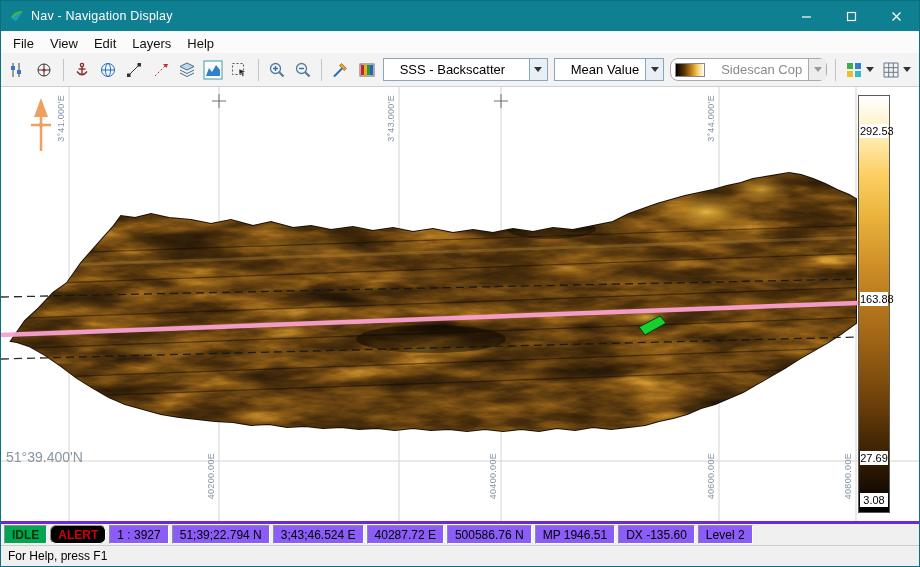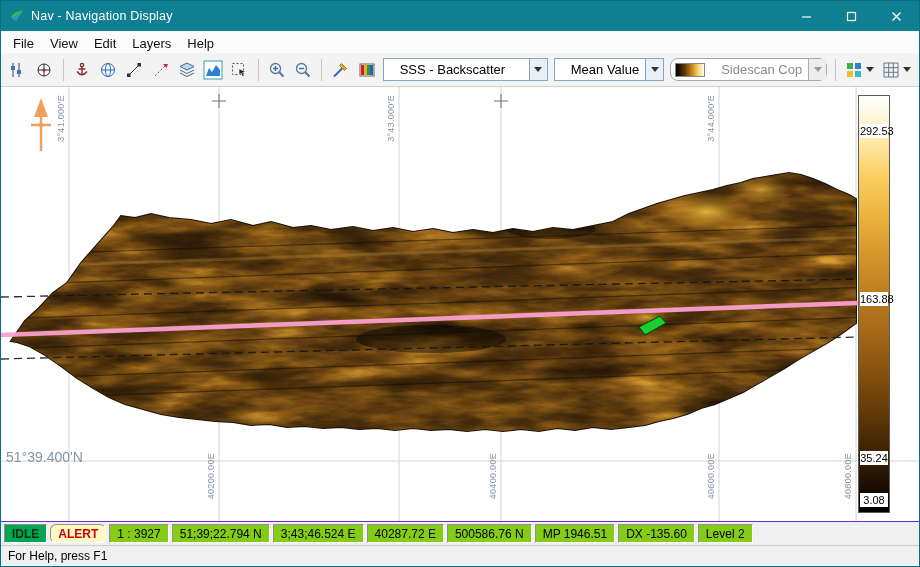--- a/index.html
+++ b/index.html
@@ -40,25 +40,25 @@
   .hlabel { position: absolute; font-size: 14px; color: #8794a2; white-space: nowrap; }
 
   .colorbar { position: absolute; left: 857px; top: 8px; width: 32px; height: 418px; border: 1px solid #5a5a5a;
               background: linear-gradient(to bottom,
                 #ffffff 0%, #fff6dc 5%, #ffe9a8 11%, #fccf62 19%, #eab33c 29%, #d3942a 39%,
                 #bd7e20 47%, #a76a18 56%, #8a5510 65%, #6b3f0a 74%, #4a2a05 82%, #2b1703 90%,
                 #120901 96%, #000000 100%); }
   .cb-chip { position: absolute; left: 1px; right: 1px; background: #fff; color: #000; font-size: 11px; text-align: center; padding: 1px 0; }
 
   
-  .statusbar { height: 24px; background: #f0f0f0; display: flex; align-items: center; padding: 0 3px; flex: 0 0 24px; border-top: 1px solid #6d28d9; }
+  .statusbar { height: 24px; background: #f0f0f0; display: flex; align-items: center; padding: 0 3px; flex: 0 0 24px; border-top: 3px solid #6d28d9; }
   .chip { height: 19px; display: flex; align-items: center; padding: 0 7px; margin-right: 3px; font-size: 12px; color: #000;
-          border: 1px solid; border-color: #919191 #ffffff #ffffff #919191; background: #84cc16; white-space: nowrap; }
+          border: 1px solid; border-color: #919191 #ffffff #ffffff #919191; background: #8b5cf6; white-space: nowrap; }
   .chip.green { background: #00a651; color: #003311; font-weight: bold; }
-  .chip.alert { background: #fef9c3; color: #d00000; font-weight: bold; border-radius: 6px; }
+  .chip.alert { background: #000000; color: #d00000; font-weight: bold; border-radius: 6px; }
 
   
   .helpbar { height: 21px; background: #f0f0f0; border-top: 1px solid #cccccc; display: flex; align-items: center; padding-left: 7px; flex: 0 0 21px; }
   .helpbar span { font-size: 12px; color: #000000; }
 </style>
 </head>
 <body>
 
 <div class="window">
 
@@ -318,21 +318,21 @@
     <div class="vlabel" style="left:205px; top:366px">40200.00E</div>
     <div class="vlabel" style="left:487px; top:366px">40400.00E</div>
     <div class="vlabel" style="left:705px; top:366px">40600.00E</div>
     <div class="vlabel" style="left:842px; top:366px">40800.00E</div>
 
     <div class="hlabel" style="left:5px; top:362px">51°39.400'N</div>
 
     <div class="colorbar">
       <div class="cb-chip" style="top:28px">292.53</div>
       <div class="cb-chip" style="top:196px">163.88</div>
-      <div class="cb-chip" style="top:355px">35.24</div>
+      <div class="cb-chip" style="top:355px">27.69</div>
       <div class="cb-chip" style="top:397px">3.08</div>
     </div>
   </div>
 
   <div class="statusbar">
     <div class="chip green">IDLE</div>
     <div class="chip alert">ALERT</div>
     <div class="chip">1 : 3927</div>
     <div class="chip">51;39;22.794 N</div>
     <div class="chip">3;43;46.524 E</div>

